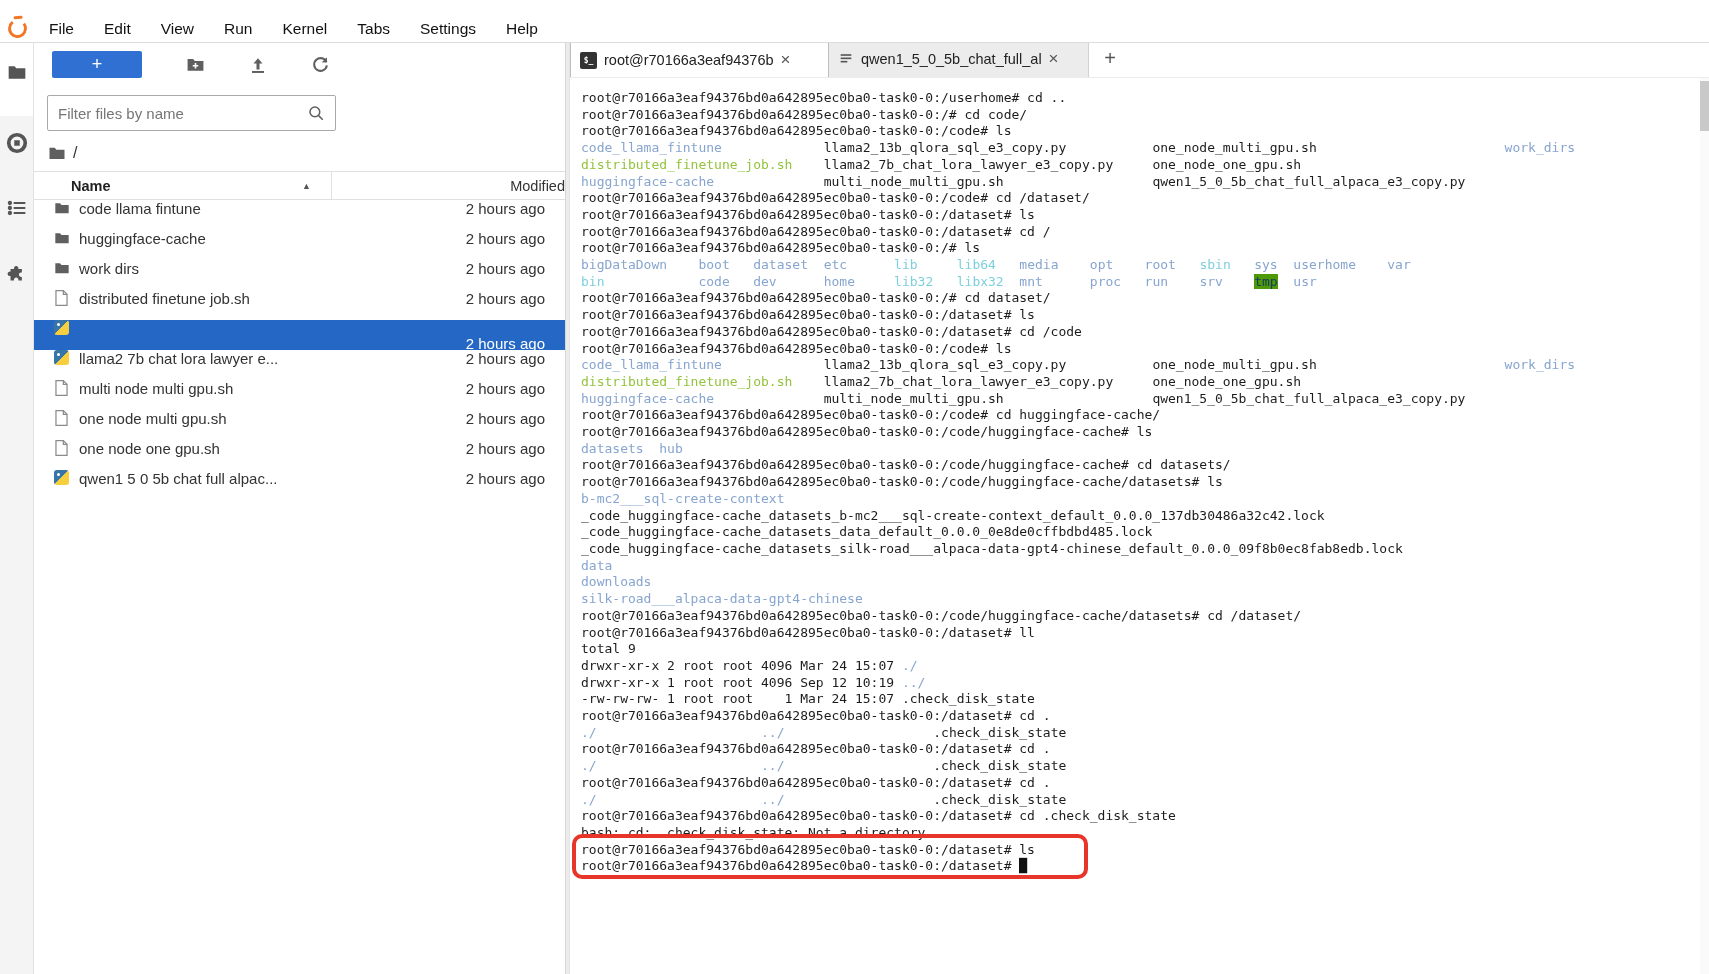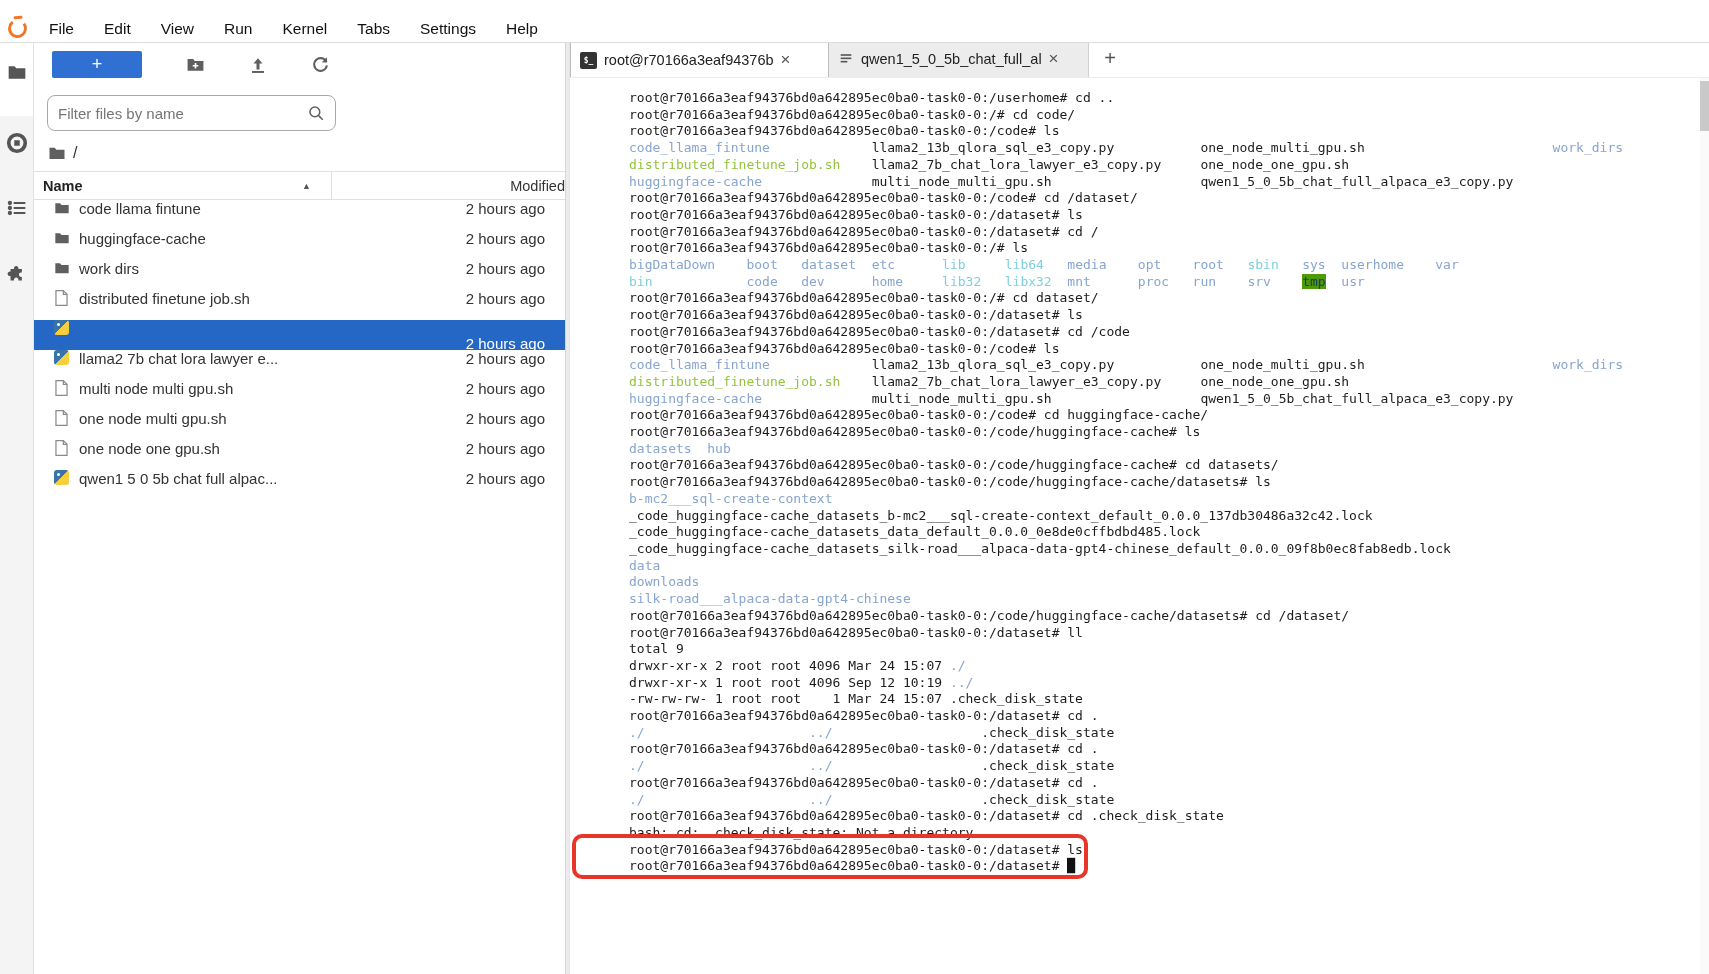--- a/index.html
+++ b/index.html
@@ -22,30 +22,30 @@
   .activity .active-seg { position:absolute; top:0; left:0; right:0; height:76px; background:#fff; }
   .act-icon { position:absolute; left:0; width:34px; display:flex; justify-content:center; color:#5a5a5a; }
   .act-icon svg { display:block; }
 
   
   .filebrowser { position:absolute; left:34px; top:40px; width:531px; bottom:0; background:#fff; }
   .fb-toolbar { display:flex; align-items:center; margin-top:11px; }
   .new-btn { margin-left:18px; width:90px; height:27px; background:#3170d3; border:none; border-radius:2px;
              color:#fff; font-size:18px; line-height:25px; text-align:center; cursor:pointer; }
   .tool-ic { margin-left:44px; color:#5f5f5f; background:none; border:none; cursor:pointer; display:flex; }
-  .filter-wrap { margin:17px 0 0 13px; width:289px; height:36px; border:1px solid #a9a9a9; border-radius:8px;
+  .filter-wrap { margin:17px 0 0 13px; width:289px; height:36px; border:1px solid #a9a9a9; border-radius:2px;
                  display:flex; align-items:center; padding:0 10px; background:#fff; }
   .filter-wrap input { flex:1; border:none; outline:none; font-size:15px; color:#333;
                        font-family:"Liberation Sans",sans-serif; }
   .filter-wrap input::placeholder { color:#767676; }
   .crumbs { margin:13px 0 0 14px; display:flex; align-items:center; gap:7px; color:#555; }
   .crumbs .slash { font-size:16px; color:#333; }
   .fb-header { margin-top:9px; height:29px; border-top:1px solid #e0e0e0; border-bottom:1px solid #e0e0e0;
                display:flex; align-items:center; position:relative; font-size:14.5px; color:#222; }
-  .fb-header .hname { font-weight:bold; margin-left:9px; }
+  .fb-header .hname { font-weight:bold; margin-left:37px; }
   .fb-header .sort { position:absolute; left:268px; font-size:9px; color:#555; top:9px; }
   .fb-header .hdiv { position:absolute; left:297px; top:0; bottom:0; width:1px; background:#e0e0e0; }
   .fb-header .hmod { margin-left:auto; color:#333; }
   .frow { height:30px; display:flex; align-items:flex-start; font-size:15px; color:#333; cursor:pointer; }
   .frow .ric { margin-left:19px; width:17px; display:flex; justify-content:center; }
   .frow .rlabel { margin-left:9px; white-space:nowrap; overflow:hidden; }
   .frow .rmod { margin-left:auto; padding-right:20px; white-space:nowrap; }
   .frow.selected { background:#2467c4; color:#fff;flex-direction:column; }
   .pyicon { width:15px; height:15px; border-radius:3px;
             background:linear-gradient(135deg,#3774a8 0 50%,#f7ce3e 50% 100%); position:relative; }
@@ -64,21 +64,21 @@
   .tab-active { width:259px; background:#fff; border:1px solid #bdbdbd; border-top:3px solid #2684d8; border-bottom:none; }
   .tab-inactive { width:260px; background:#ececec; border:1px solid #d2d2d2; border-left:none; border-bottom:none; }
   .term-ic { width:17px; height:17px; background:#333; border-radius:2px; color:#fff;
              font-family:"DejaVu Sans Mono",monospace; font-size:8px; font-weight:bold;
              display:flex; align-items:center; justify-content:center; flex:0 0 auto; }
   .doc-ic { color:#555; flex:0 0 auto; display:flex; }
   .newtab-btn { width:30px; background:none; border:none; font-size:20px; color:#555; cursor:pointer; margin-left:6px; }
 
   .termout { position:absolute; left:0; top:38px; right:9px; bottom:0; padding:12px 0 0 11px;
              font-family:"DejaVu Sans Mono",monospace; font-size:13px; line-height:16.7px;
-             color:#1c1c1c; cursor:text; overflow:hidden;margin-left:48px; }
+             color:#1c1c1c; cursor:text; overflow:hidden; }
   .tline { white-space:pre; }
   .sg-dir { color:#87a5cf; }
   .sg-ln  { color:#7ecfdd; }
   .sg-exe { color:#93c33c; }
   .sg-tmp { background:#4e9a06; color:#173b63; }
   .sg-cursor { background:#111; color:#111; }
 
   .red-annotation { position:absolute; left:2px; top:794px; width:516px; height:45px;
                     border:4px solid #e8352a; border-radius:10px; pointer-events:none; z-index:4; }
 

